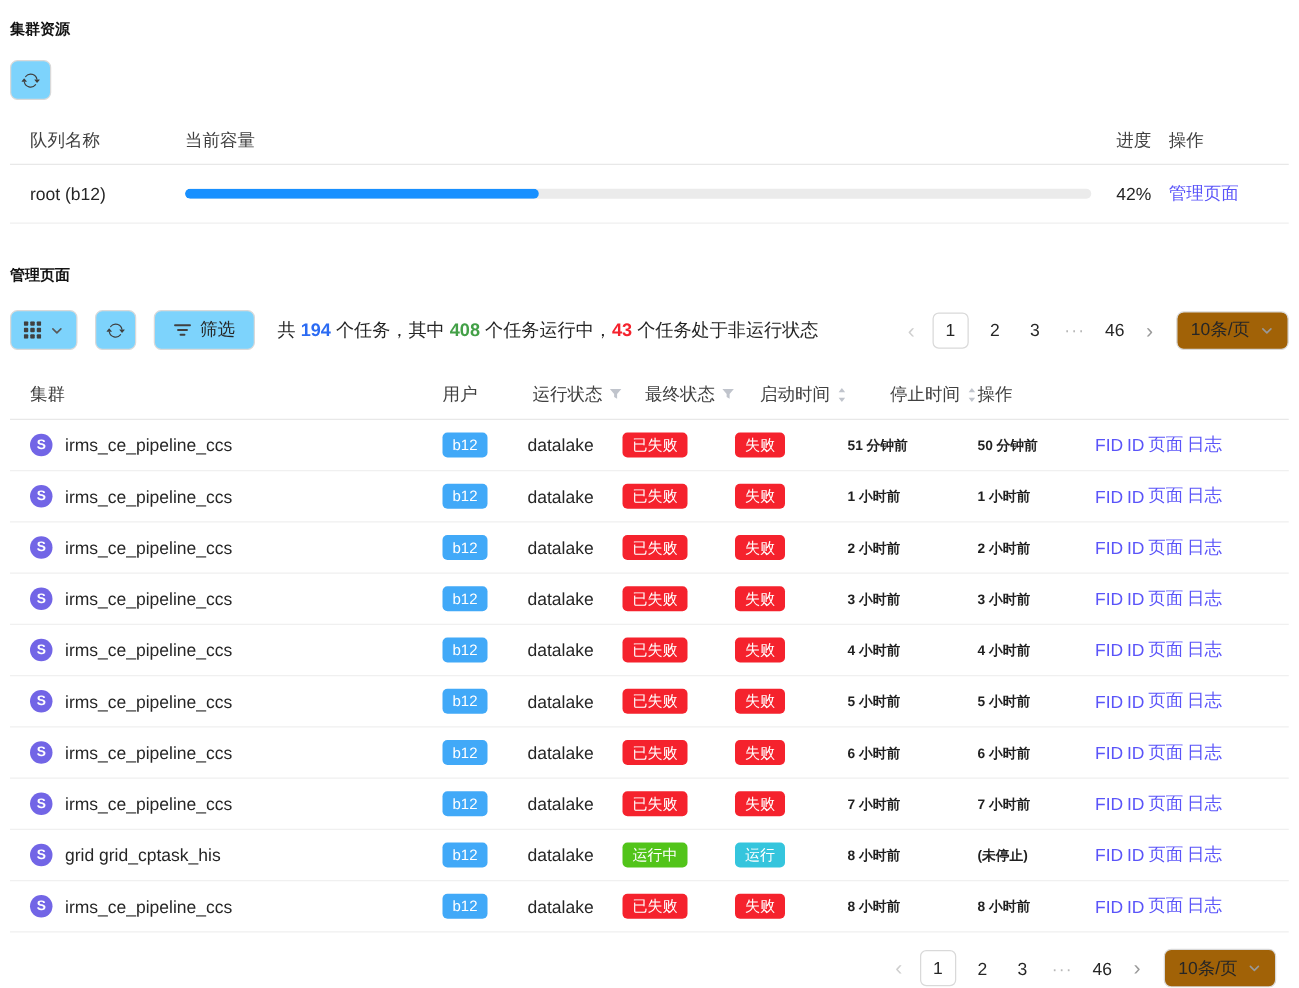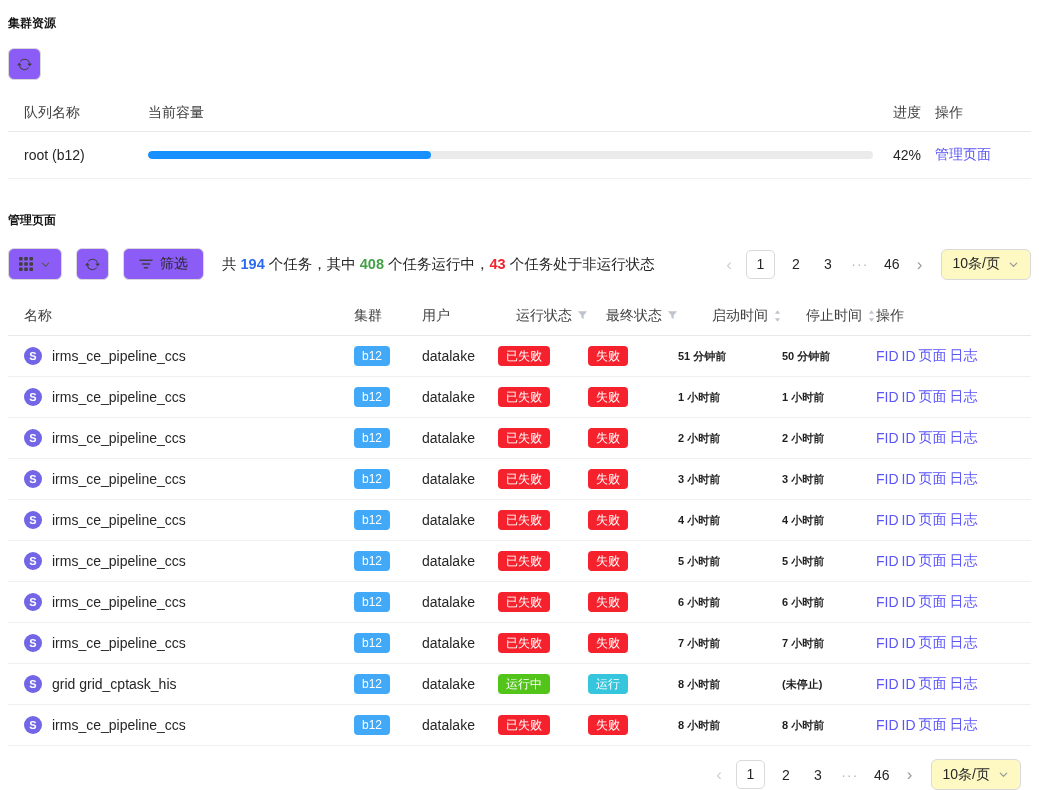--- a/index.html
+++ b/index.html
@@ -10,21 +10,21 @@
   *{box-sizing:border-box;}
   html,body{margin:0;padding:0;}
   body{
     width:1039px;height:790px;background:#fff;color:#262626;
     font-family:"Liberation Sans","DejaVu Sans",sans-serif;font-size:14px;overflow:hidden;
   }
   .page{padding:12px 8px 0 8px;}
   .section-title{font-size:12px;font-weight:700;color:#141414;margin:0;line-height:22px;}
   .btn{
     display:inline-flex;align-items:center;justify-content:center;gap:7px;
-    height:32px;background:#8b5cf6;border:1px solid #d9d9d9;border-radius:6px;
+    height:32px;background:#7dd3fc;border:1px solid #d9d9d9;border-radius:6px;
     cursor:pointer;font-size:14px;color:#262626;padding:0 10px;
     font-family:"Liberation Sans","DejaVu Sans",sans-serif;
   }
   .icon-btn{width:33px;padding:0;}
   .filter-btn{padding:0 15px;}
   .res-toolbar{margin-top:14px;}
   
   .res-table{margin-top:14px;}
   .res-grid{display:grid;grid-template-columns:124px 1fr 56px 86px;align-items:center;padding:0 16px;}
   .res-head{height:38px;border-bottom:1px solid #e8e8e8;}
@@ -47,21 +47,21 @@
   .pagination{display:flex;align-items:center;gap:10px;}
   .pg-nav{font-size:17px;line-height:1;cursor:pointer;padding:0 4px;user-select:none;}
   .pg-prev{color:#cfcfcf;} .pg-next{color:#9a9a9a;}
   .pg-item{min-width:22px;text-align:center;color:#262626;cursor:pointer;font-size:14px;}
   .pg-item.active{
     width:29px;height:29px;line-height:27px;border:1px solid #d9d9d9;border-radius:5px;background:#fff;
   }
   .pg-item.dots{color:#b8b8b8;letter-spacing:1px;cursor:default;}
   .page-size{
     display:inline-flex;align-items:center;gap:8px;height:31px;border:1px solid #d9d9d9;
-    border-radius:6px;padding:0 11px;font-size:14px;color:#262626;cursor:pointer;background:#fef9c3;
+    border-radius:6px;padding:0 11px;font-size:14px;color:#262626;cursor:pointer;background:#a16207;
   }
   
   .task-table{margin-top:16px;}
   .tgrid{display:grid;grid-template-columns:330px 68px 76px 90px 90px 104px 94px 1fr;align-items:center;padding:0 16px;}
   .t-head{height:40px;border-bottom:1px solid #e8e8e8;}
   .trow{height:41px;border-bottom:1px solid #f0f0f0;}
   .with-icon{display:flex;align-items:center;gap:5px;justify-content:flex-end;}
   .hicon{display:inline-flex;align-items:center;cursor:pointer;}
   .name-cell{display:flex;align-items:center;gap:10px;}
   .avatar{
@@ -180,21 +180,20 @@
             <svg viewBox="0 0 12 12" width="11" height="11" fill="none" stroke="#999" stroke-width="1.4" stroke-linecap="round" stroke-linejoin="round">
               <path d="M2.5 4.5 L6 8 L9.5 4.5"></path>
             </svg>
           </span>
         </div>
     </div>
   </div>
 
   <div class="task-table">
     <div class="tgrid t-head">
-      <div class="th">名称</div>
       <div class="th">集群</div>
       <div class="th">用户</div>
       <div class="th with-icon">
         <span>运行状态</span>
         <span class="hicon">
           <svg viewBox="0 0 12 12" width="11" height="11" fill="#c0c4cc">
               <path d="M1 1.3h10L7.3 5.7v4.2L4.7 8.3V5.7L1 1.3z"></path>
             </svg>
         </span>
       </div>

